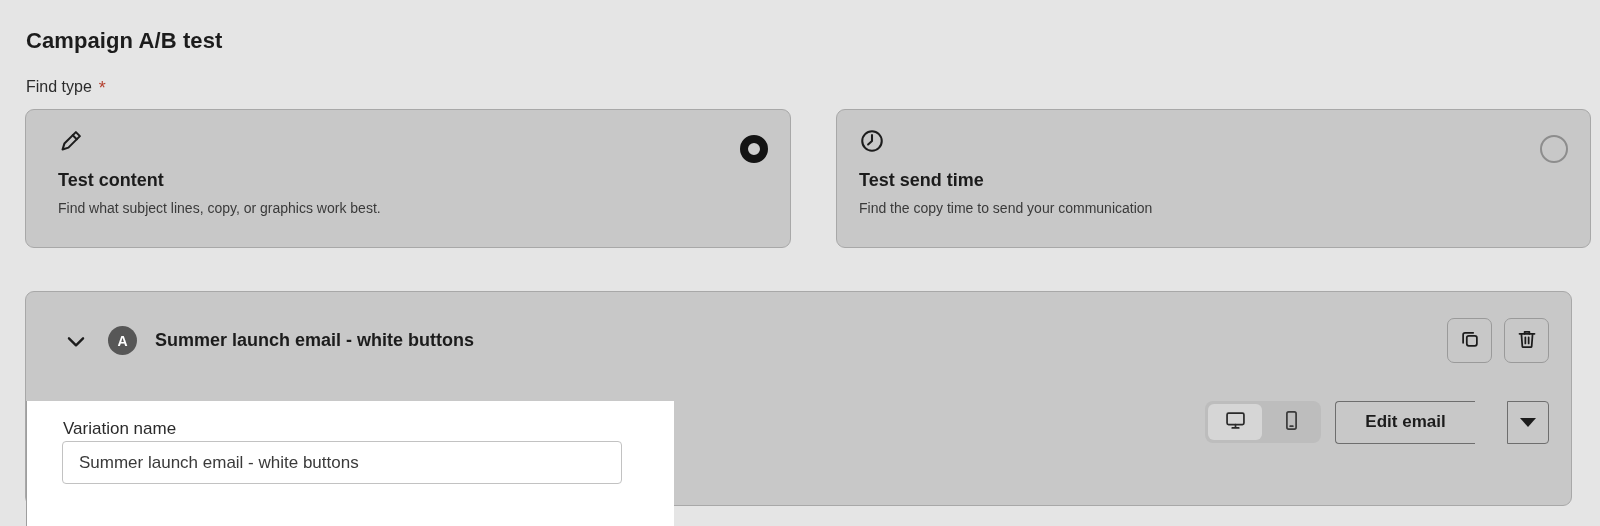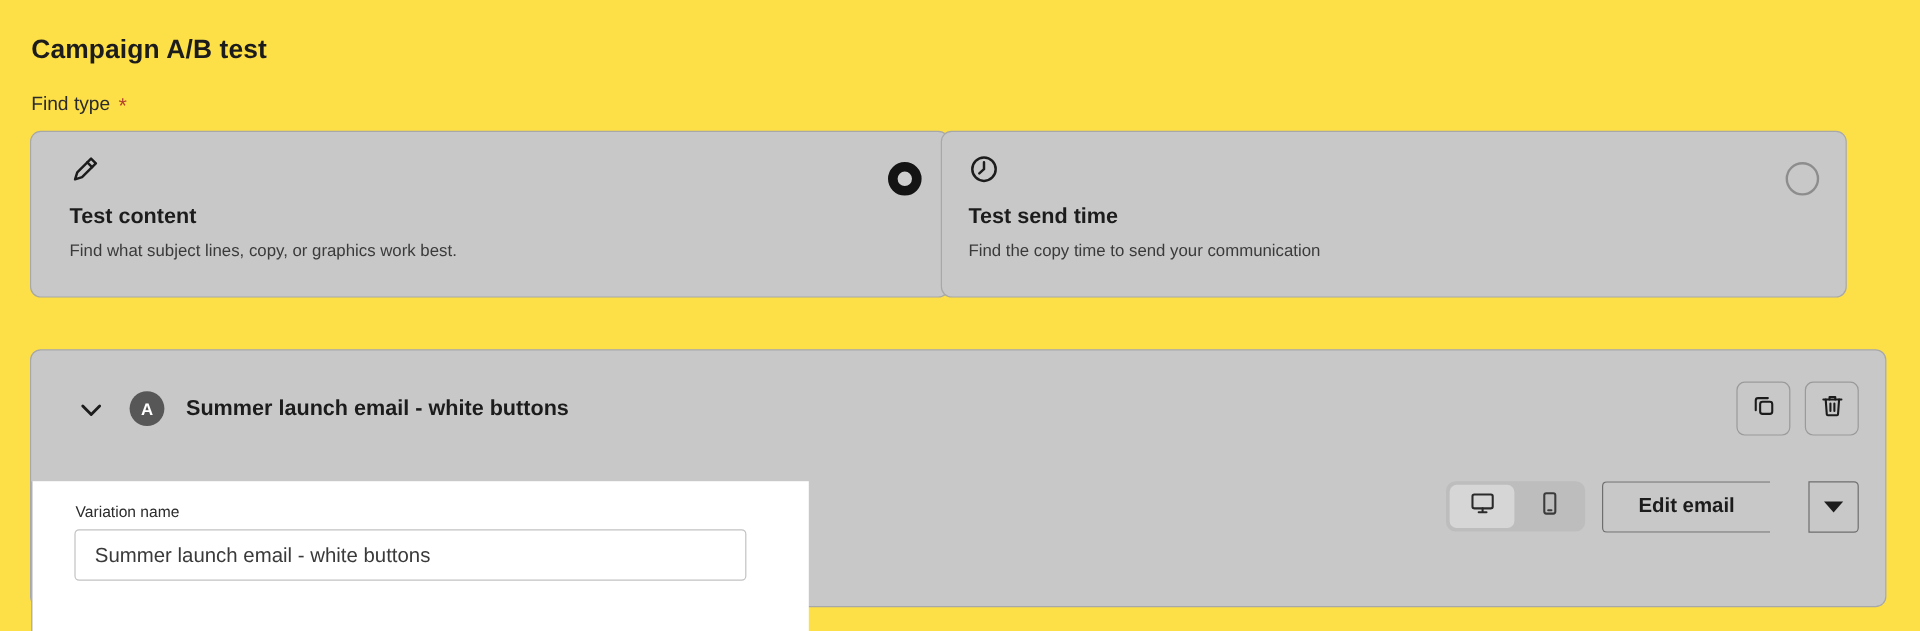--- a/index.html
+++ b/index.html
@@ -6,21 +6,21 @@
   html, body {
     margin: 0; padding: 0;
     width: 1600px; height: 526px;
     background: #c8c8c8;
     font-family: "Liberation Sans", sans-serif;
     overflow: hidden;
   }
   #root {
     position: relative;
     width: 1600px; height: 526px;
-    background: #fde047;
+    background: #e5e5e5;
   }
 
   
   .page-title {
     position: absolute;
     left: 26px; top: 28px;
     font-size: 22px;
     font-weight: bold;
     color: #1c1c1c;
     letter-spacing: 0.1px;
@@ -46,21 +46,21 @@
   .option-card {
     position: absolute;
     top: 109px;
     height: 139px;
     border: 1px solid #a8a8a8;
     border-radius: 9px;
     background: #c8c8c8;
     padding: 18px 20px 0 22px;
   }
   #card-test-content { left: 25px; width: 766px; padding-left: 32px; }
-  #card-test-send-time { left: 784px; width: 755px; }
+  #card-test-send-time { left: 836px; width: 755px; }
 
   .card-icon {
     width: 26px; height: 26px;
     color: #1c1c1c;
     display: block;
   }
   .card-title {
     margin-top: 16px;
     font-size: 18px;
     font-weight: bold;
@@ -207,21 +207,21 @@
     position: absolute;
     left: 26px; top: 401px;
     width: 648px; height: 125px;
     background: #ffffff;
     border-left: 1px solid #9e9e9e;
     overflow: hidden;
   }
   .form-label {
     position: absolute;
     left: 36px; top: 18px;
-    font-size: 13px;
+    font-size: 17px;
     color: #2b2b2b;
   }
   .text-input {
     position: absolute;
     left: 35px; top: 40px;
     width: 560px; height: 43px;
     border: 1px solid #c2c2c2;
     border-radius: 4px;
     background: #ffffff;
     font-size: 17px;

